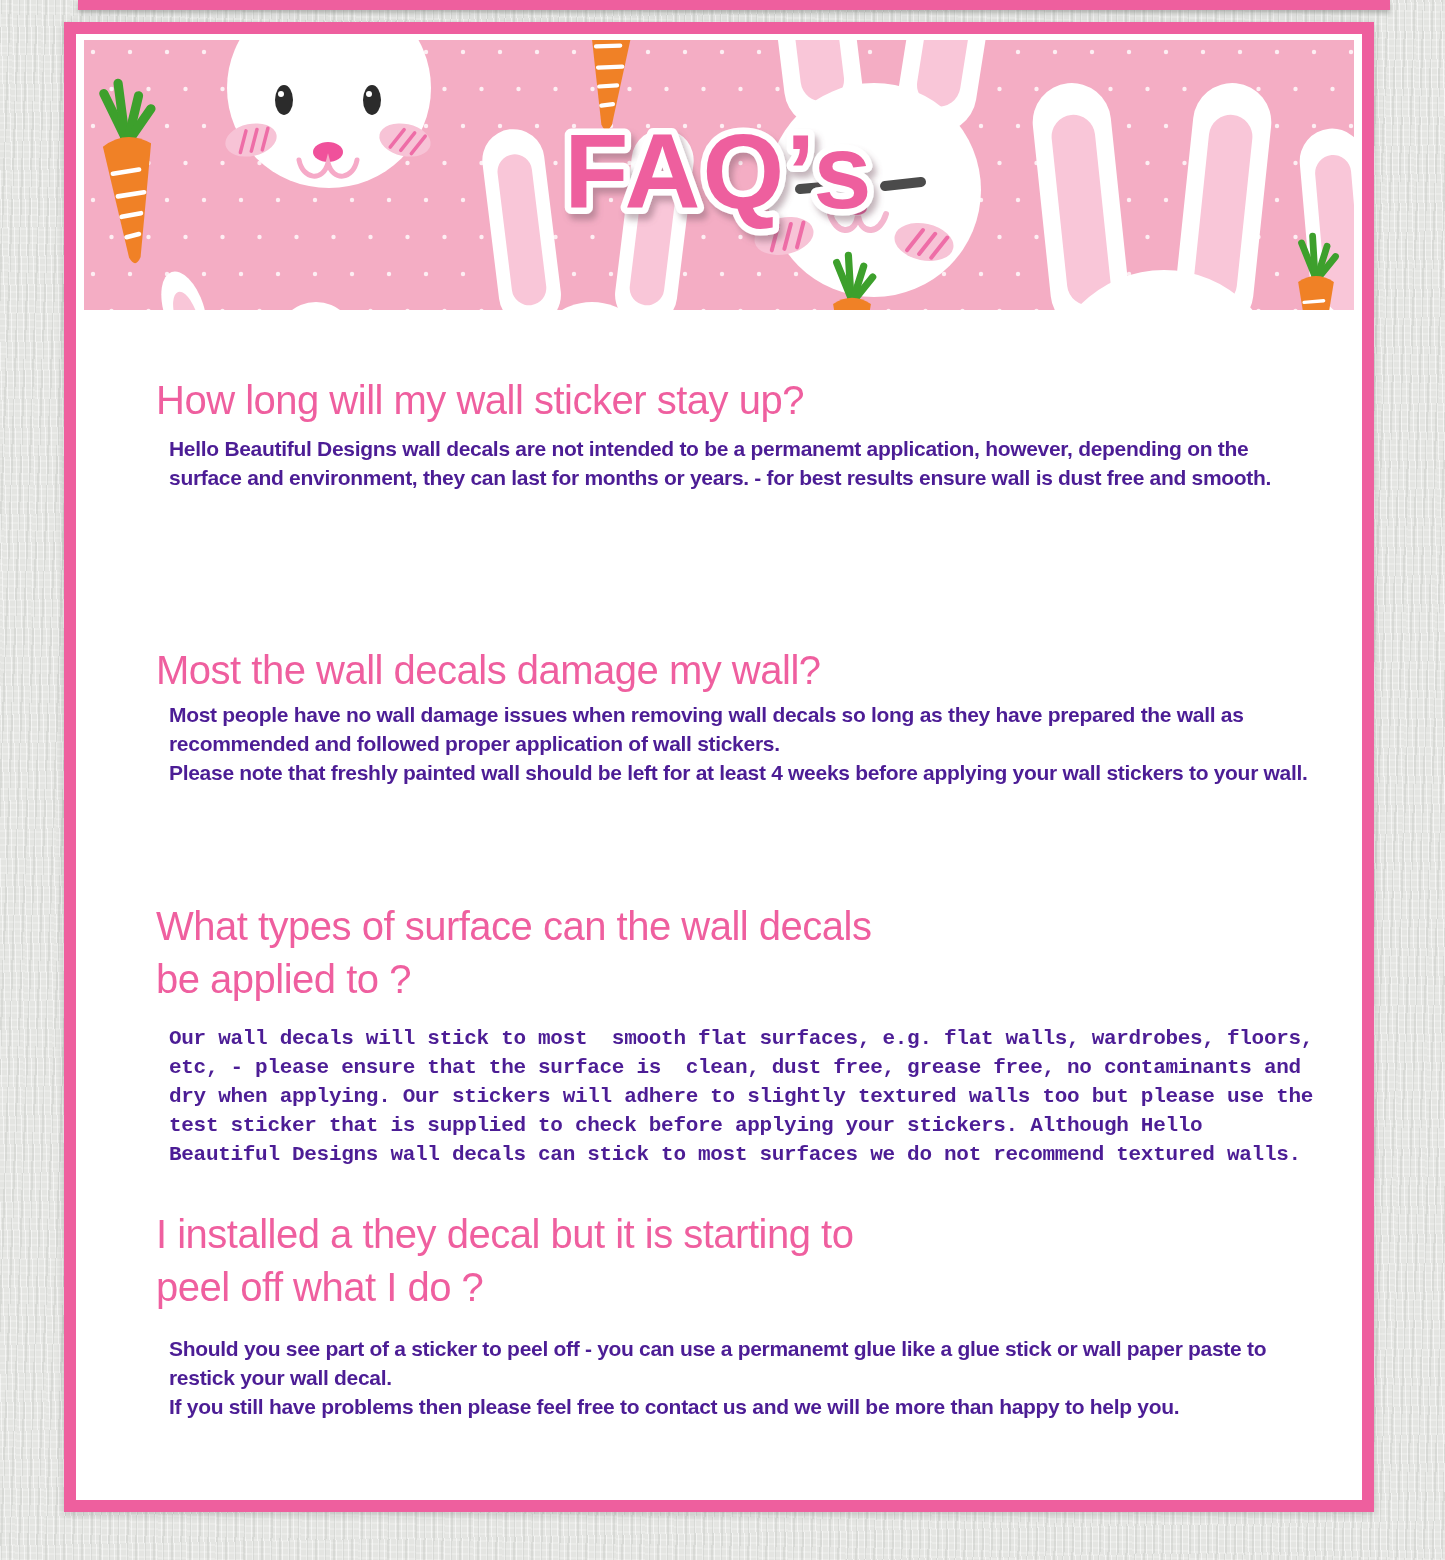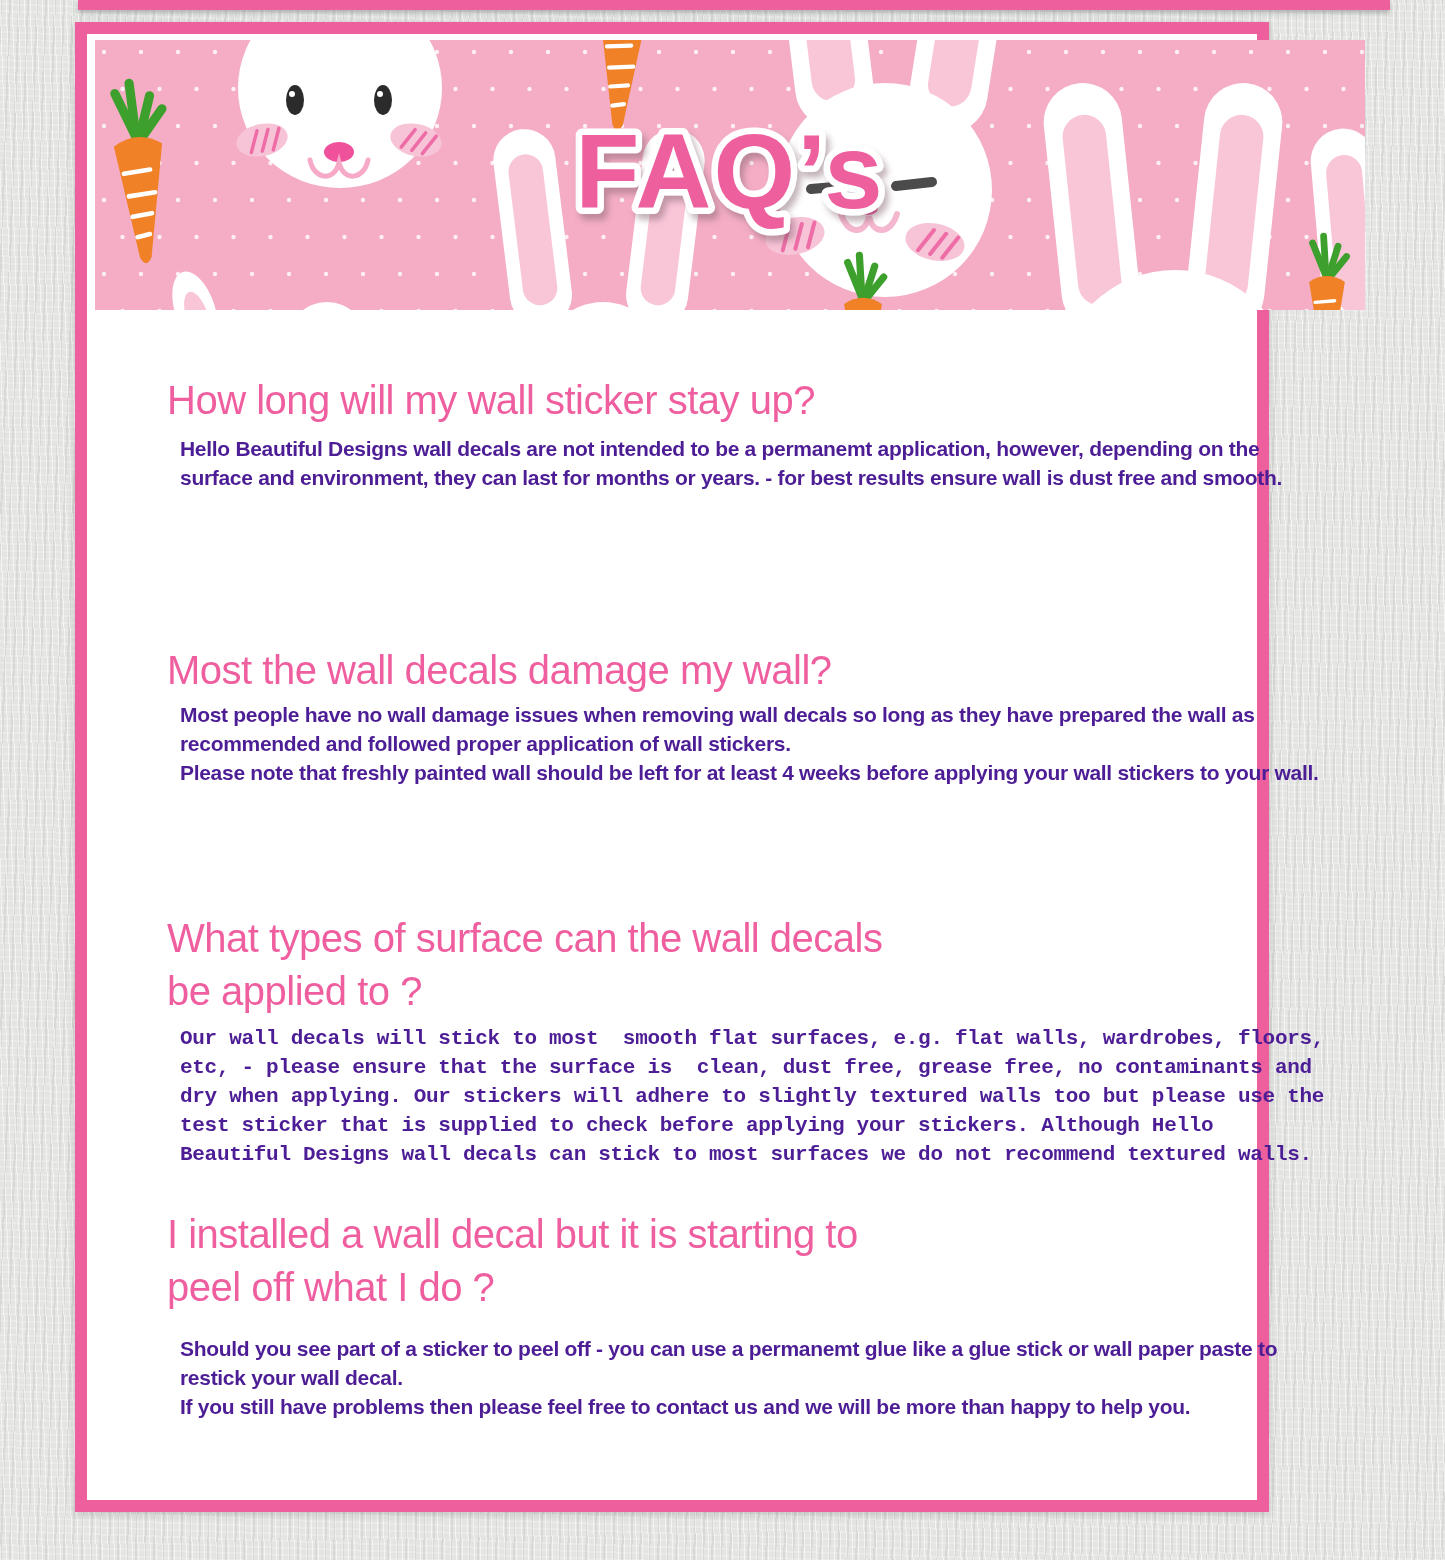--- a/index.html
+++ b/index.html
@@ -10,41 +10,41 @@
     background-image:
       repeating-linear-gradient(88deg, rgba(255,255,255,.55) 0 1px, rgba(255,255,255,0) 1px 6px),
       repeating-linear-gradient(92deg, rgba(186,189,184,.30) 0 2px, rgba(0,0,0,0) 2px 9px),
       repeating-linear-gradient(2deg, rgba(255,255,255,.22) 0 2px, rgba(0,0,0,0) 2px 7px);
   }
   .prev-strip{
     position:absolute;left:78px;top:0;width:1312px;height:10px;
     background:#ee5f9e;box-shadow:0 3px 5px rgba(110,115,110,.45);
   }
   .page{
-    position:absolute;left:75px;top:22px;width:1194px;height:1490px;
+    position:absolute;left:64px;top:22px;width:1310px;height:1490px;
     background:#ffffff;
     box-shadow:inset 0 0 0 12px #ee5f9e, 0 2px 8px rgba(0,0,0,.18);
   }
   .banner{
     position:absolute;left:20px;top:18px;width:1270px;height:270px;overflow:hidden;
   }
   .banner svg{display:block;}
   .faq-q{
     position:absolute;left:92px;margin:0;
     font-size:40px;font-weight:400;letter-spacing:-.5px;line-height:1.32;
     color:#ef5f9f;white-space:pre-wrap;
   }
   .faq-a{
     position:absolute;left:105px;width:1145px;margin:0;
     font-size:21px;font-weight:700;letter-spacing:-.3px;line-height:29px;
     color:#4c1d95;white-space:pre-wrap;
   }
   .q0{top:352px;} .a0{top:412px;}
   .q1{top:622px;} .a1{top:678px;}
-  .q2{top:878px;margin-top:12px;} .a2{top:1002px;font-family:Liberation Mono, monospace;}
+  .q2{top:878px;} .a2{top:1002px;font-family:Liberation Mono, monospace;}
   .q3{top:1186px;} .a3{top:1312px;}
 </style>
 </head>
 <body>
 
 <div class="prev-strip"></div>
 
 <div class="page">
 
   <div class="banner">
@@ -159,19 +159,19 @@
 Please note that freshly painted wall should be left for at least 4 weeks before applying your wall stickers to your wall.</p>
   </section>
 
   <section>
     <h2 class="faq-q q2">What types of surface can the wall decals
 be applied to ?</h2>
     <p class="faq-a a2">Our wall decals will stick to most  smooth flat surfaces, e.g. flat walls, wardrobes, floors, etc, - please ensure that the surface is  clean, dust free, grease free, no contaminants and dry when applying. Our stickers will adhere to slightly textured walls too but please use the test sticker that is supplied to check before applying your stickers. Although Hello Beautiful Designs wall decals can stick to most surfaces we do not recommend textured walls.</p>
   </section>
 
   <section>
-    <h2 class="faq-q q3">I installed a wall decal but it is starting to
+    <h2 class="faq-q q3">I installed a they decal but it is starting to
 peel off what I do ?</h2>
     <p class="faq-a a3">Should you see part of a sticker to peel off - you can use a permanemt glue like a glue stick or wall paper paste to restick your wall decal.
 If you still have problems then please feel free to contact us and we will be more than happy to help you.</p>
   </section>
 
 </div>
 
 </body></html>

